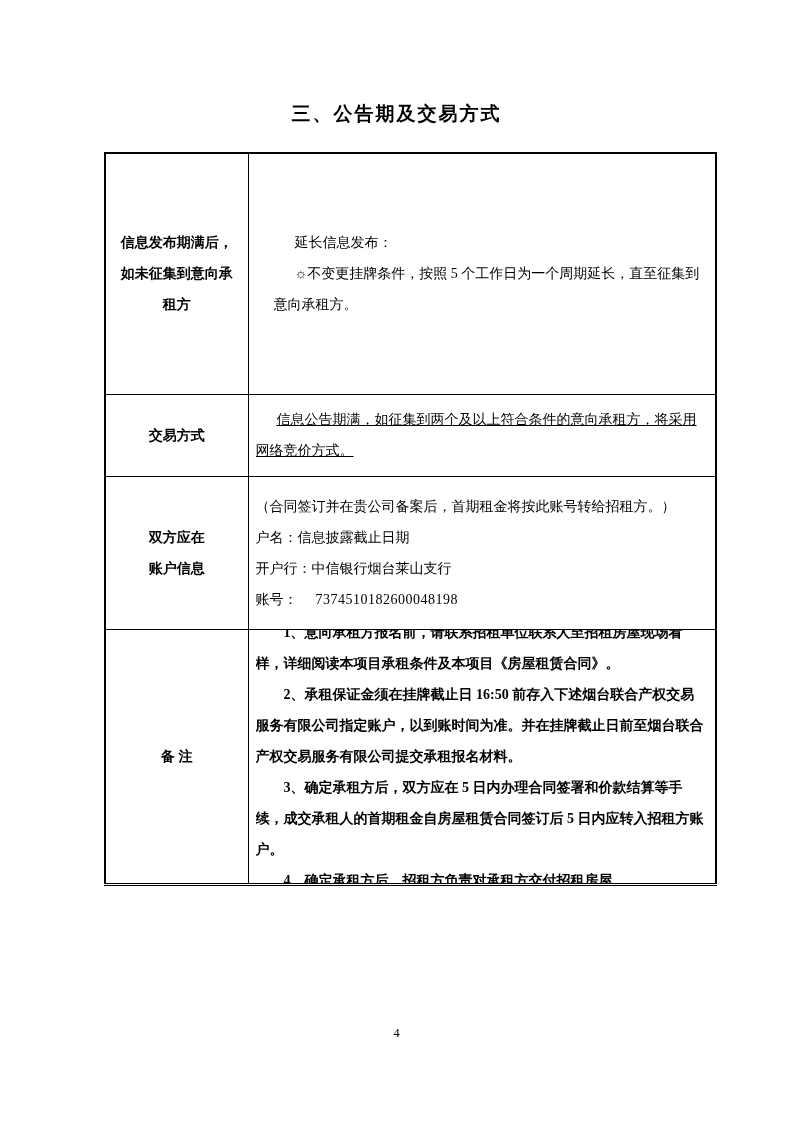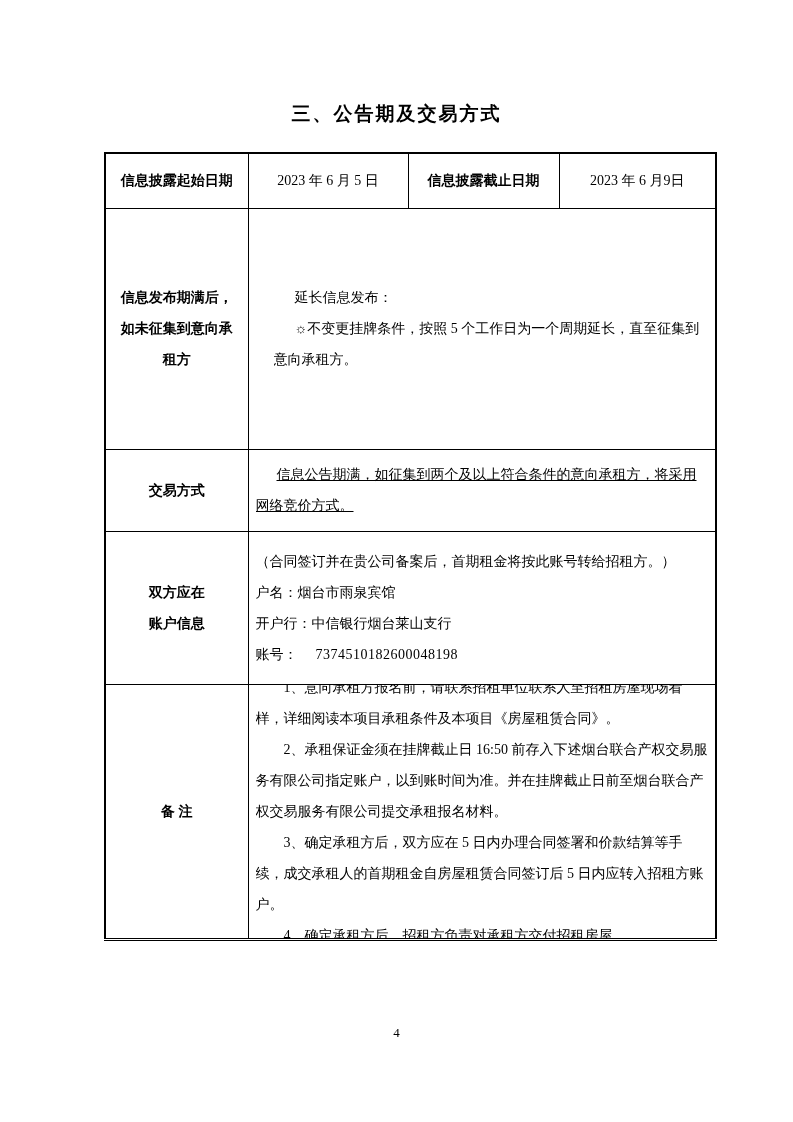--- a/index.html
+++ b/index.html
@@ -51,21 +51,21 @@
     justify-content: center;
     overflow: hidden;
     line-height: 31px;
   }
   .h-r3 { height: 239px; margin-left: 18px; }
   .h-r4 { height: 80px; text-decoration: underline; }
   .h-r5 { height: 151px; }
   .h-r6 { height: 253px; }
 
   .indent15 { text-indent: 1.5em; }
-  .indent2  { text-indent: 2em; }
+  .indent2  { text-indent: 2em; font-weight: bold; }
 
   .acct-num { margin-left: 18px; letter-spacing: 0.5px; }
 
   .page-number {
     position: absolute;
     top: 1024px; left: 0; width: 100%;
     text-align: center;
     font-size: 13px;
     line-height: 18px;
   }
@@ -79,26 +79,20 @@
 
   <table class="main">
     <colgroup>
       <col style="width:143px">
       <col style="width:160px">
       <col style="width:151px">
       <col style="width:157px">
     </colgroup>
 
     <tbody>
-        <tr style="height:55px">
-      <th>信息披露起始日期</th>
-      <td class="content center-val">2023 年 6 月 5 日</td>
-      <th>信息披露截止日期</th>
-      <td class="content center-val">2023 年 6 月9日</td>
-    </tr>
 
 
     <tr style="height:241px">
       <th>信息发布期满后，如未征集到意向承租方</th>
       <td class="content" colspan="3">
         <div class="cellbox h-r3">
           <div class="indent15">延长信息发布：</div>
           <div class="indent15"><span>☼</span><span>不变更挂牌条件，按照 5 个工作日为一个周期延长，直至征集到意向承租方。</span></div>
         </div>
       </td>
@@ -114,21 +108,21 @@
     </tr>
 
     <tr style="height:153px">
       <th>
         <div>双方应在</div>
         <div>账户信息</div>
       </th>
       <td class="content" colspan="3">
         <div class="cellbox h-r5">
           <div>（合同签订并在贵公司备案后，首期租金将按此账号转给招租方。）</div>
-          <div><span>户名：</span><span>烟台市雨泉宾馆</span></div>
+          <div><span>户名：</span><span>信息披露截止日期</span></div>
           <div><span>开户行：</span><span>中信银行烟台莱山支行</span></div>
           <div><span>账号：</span><span class="acct-num">7374510182600048198</span></div>
         </div>
       </td>
     </tr>
 
     <tr style="height:255px">
       <th>备 注</th>
       <td class="content" colspan="3">
         <div class="cellbox h-r6">

